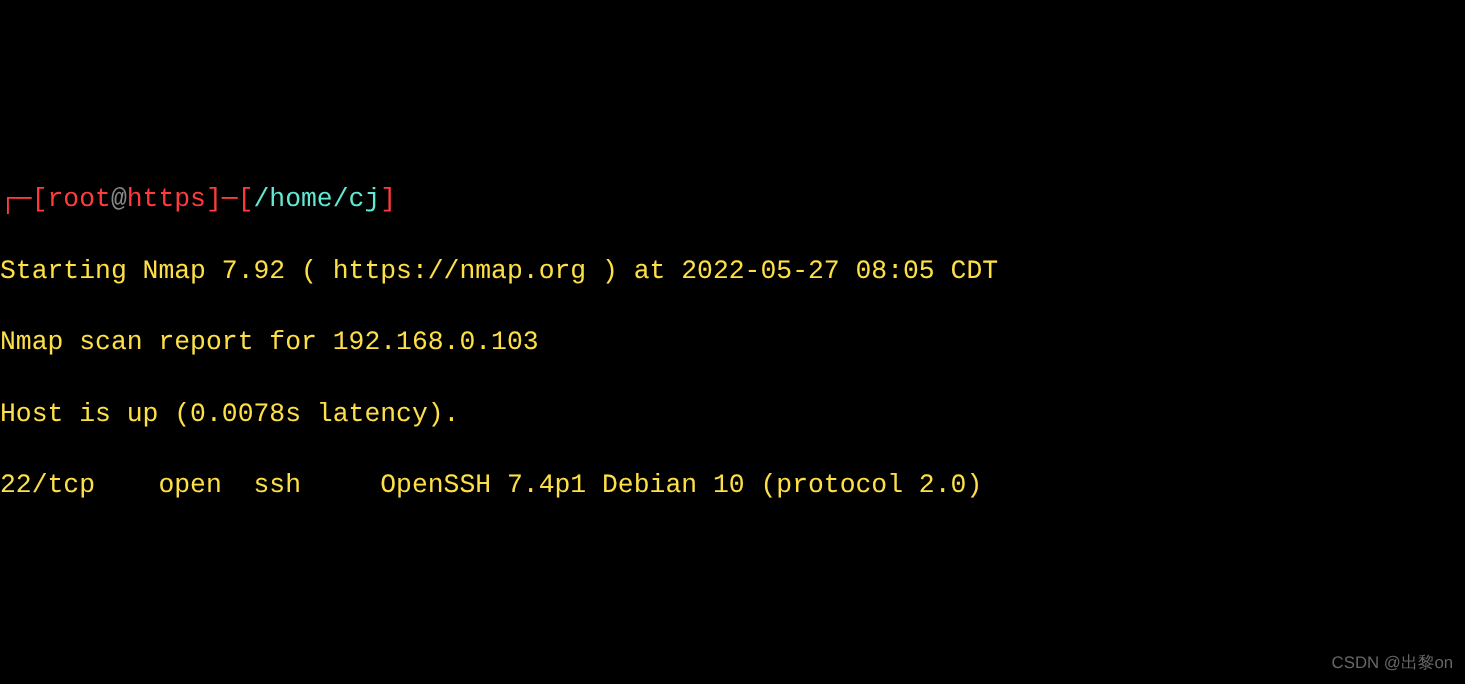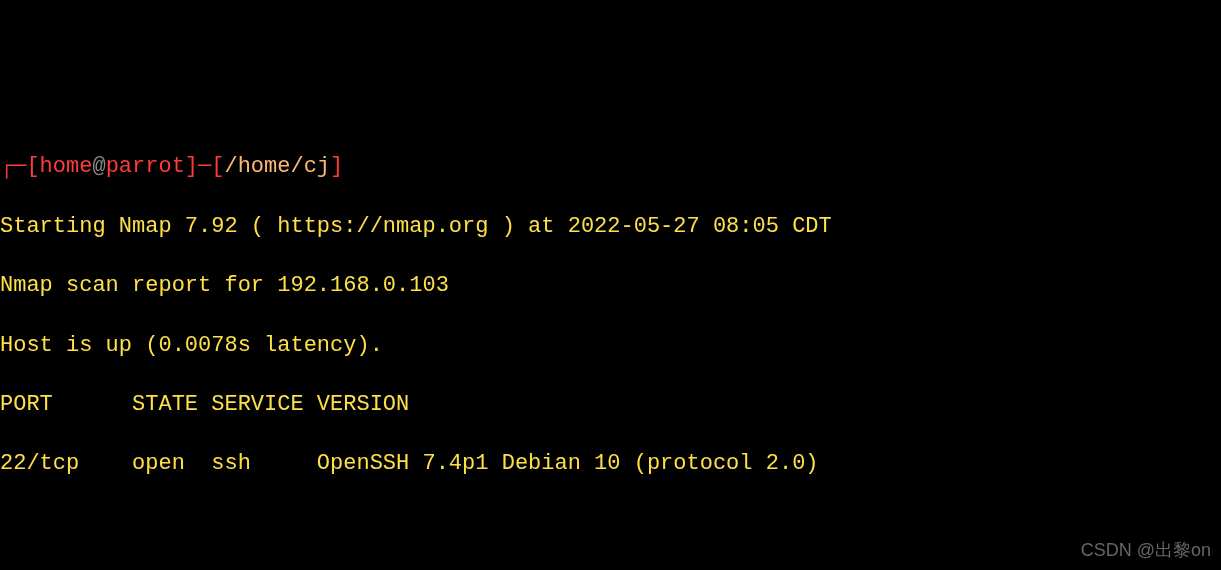--- a/index.html
+++ b/index.html
@@ -13,48 +13,47 @@
       font-family: "Courier New", Courier, monospace;
       font-size: 22px;
       line-height: 1.35;
       padding: 4px 0;
       width: 1221px;
       height: 570px;
       overflow: hidden;
       white-space: pre;
     }
     .red { color: #ff3b3b; }
-    .green { color: #fdba74; }
+    .green { color: #5eead4; }
     .cyan { color: #00d0d0; }
     .white { color: #fde047; }
     .grey { color: #888888; }
     .watermark {
       position: absolute;
       bottom: 8px;
       right: 10px;
       color: #666666;
-      font-size: 18px;
+      font-size: 14px;
       font-family: sans-serif;
     }
     .line { display: block; }
     .prompt-connector {
       color: #ff3b3b;
     }
   </style>
 </head>
 <body>
 
 
 
 <div>
-<span class="line"><span class="red">┌─[</span><span class="red">home</span><span class="grey">@</span><span class="red">parrot</span><span class="red">]─[</span><span class="green">/home/cj</span><span class="red">]</span></span>
+<span class="line"><span class="red">┌─[</span><span class="red">root</span><span class="grey">@</span><span class="red">https</span><span class="red">]─[</span><span class="green">/home/cj</span><span class="red">]</span></span>
 <span class="line white">Starting Nmap 7.92 ( https://nmap.org ) at 2022-05-27 08:05 CDT</span>
 <span class="line white">Nmap scan report for 192.168.0.103</span>
 <span class="line white">Host is up (0.0078s latency).</span>
-<span class="line white">PORT      STATE SERVICE VERSION</span>
 <span class="line white">22/tcp    open  ssh     OpenSSH 7.4p1 Debian 10 (protocol 2.0)</span>
 
 
 
 
 
 
 
 
 </div>

